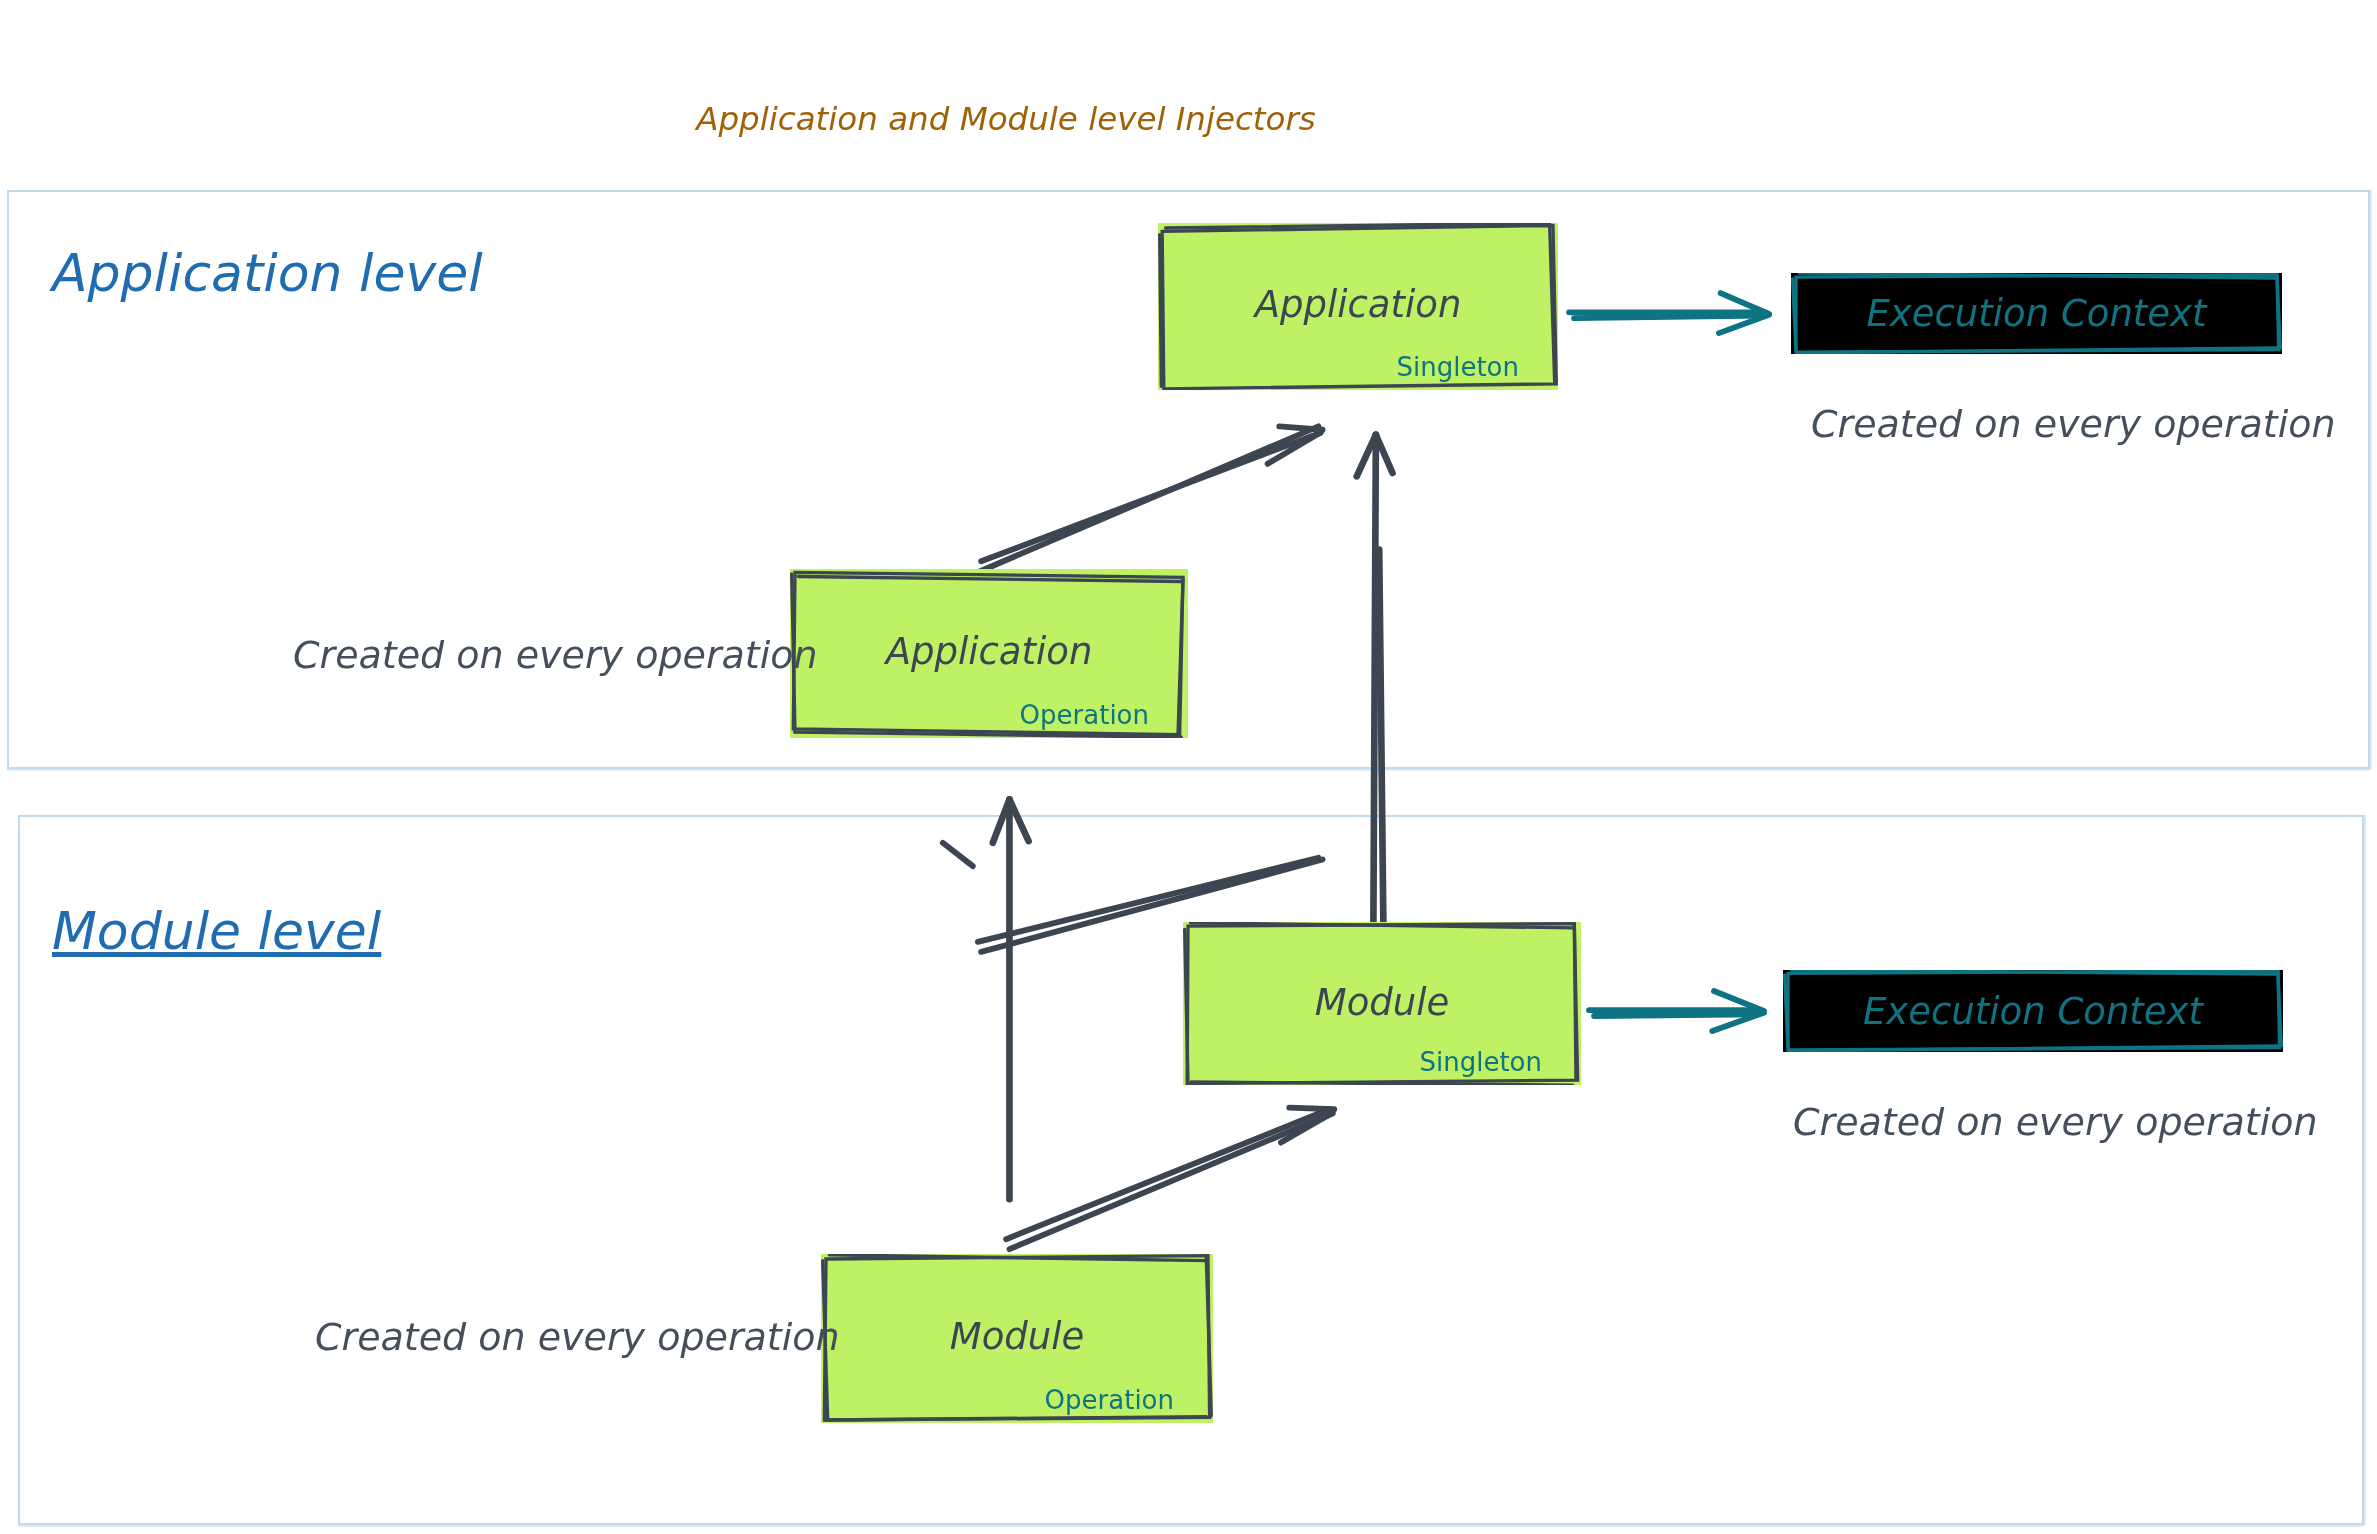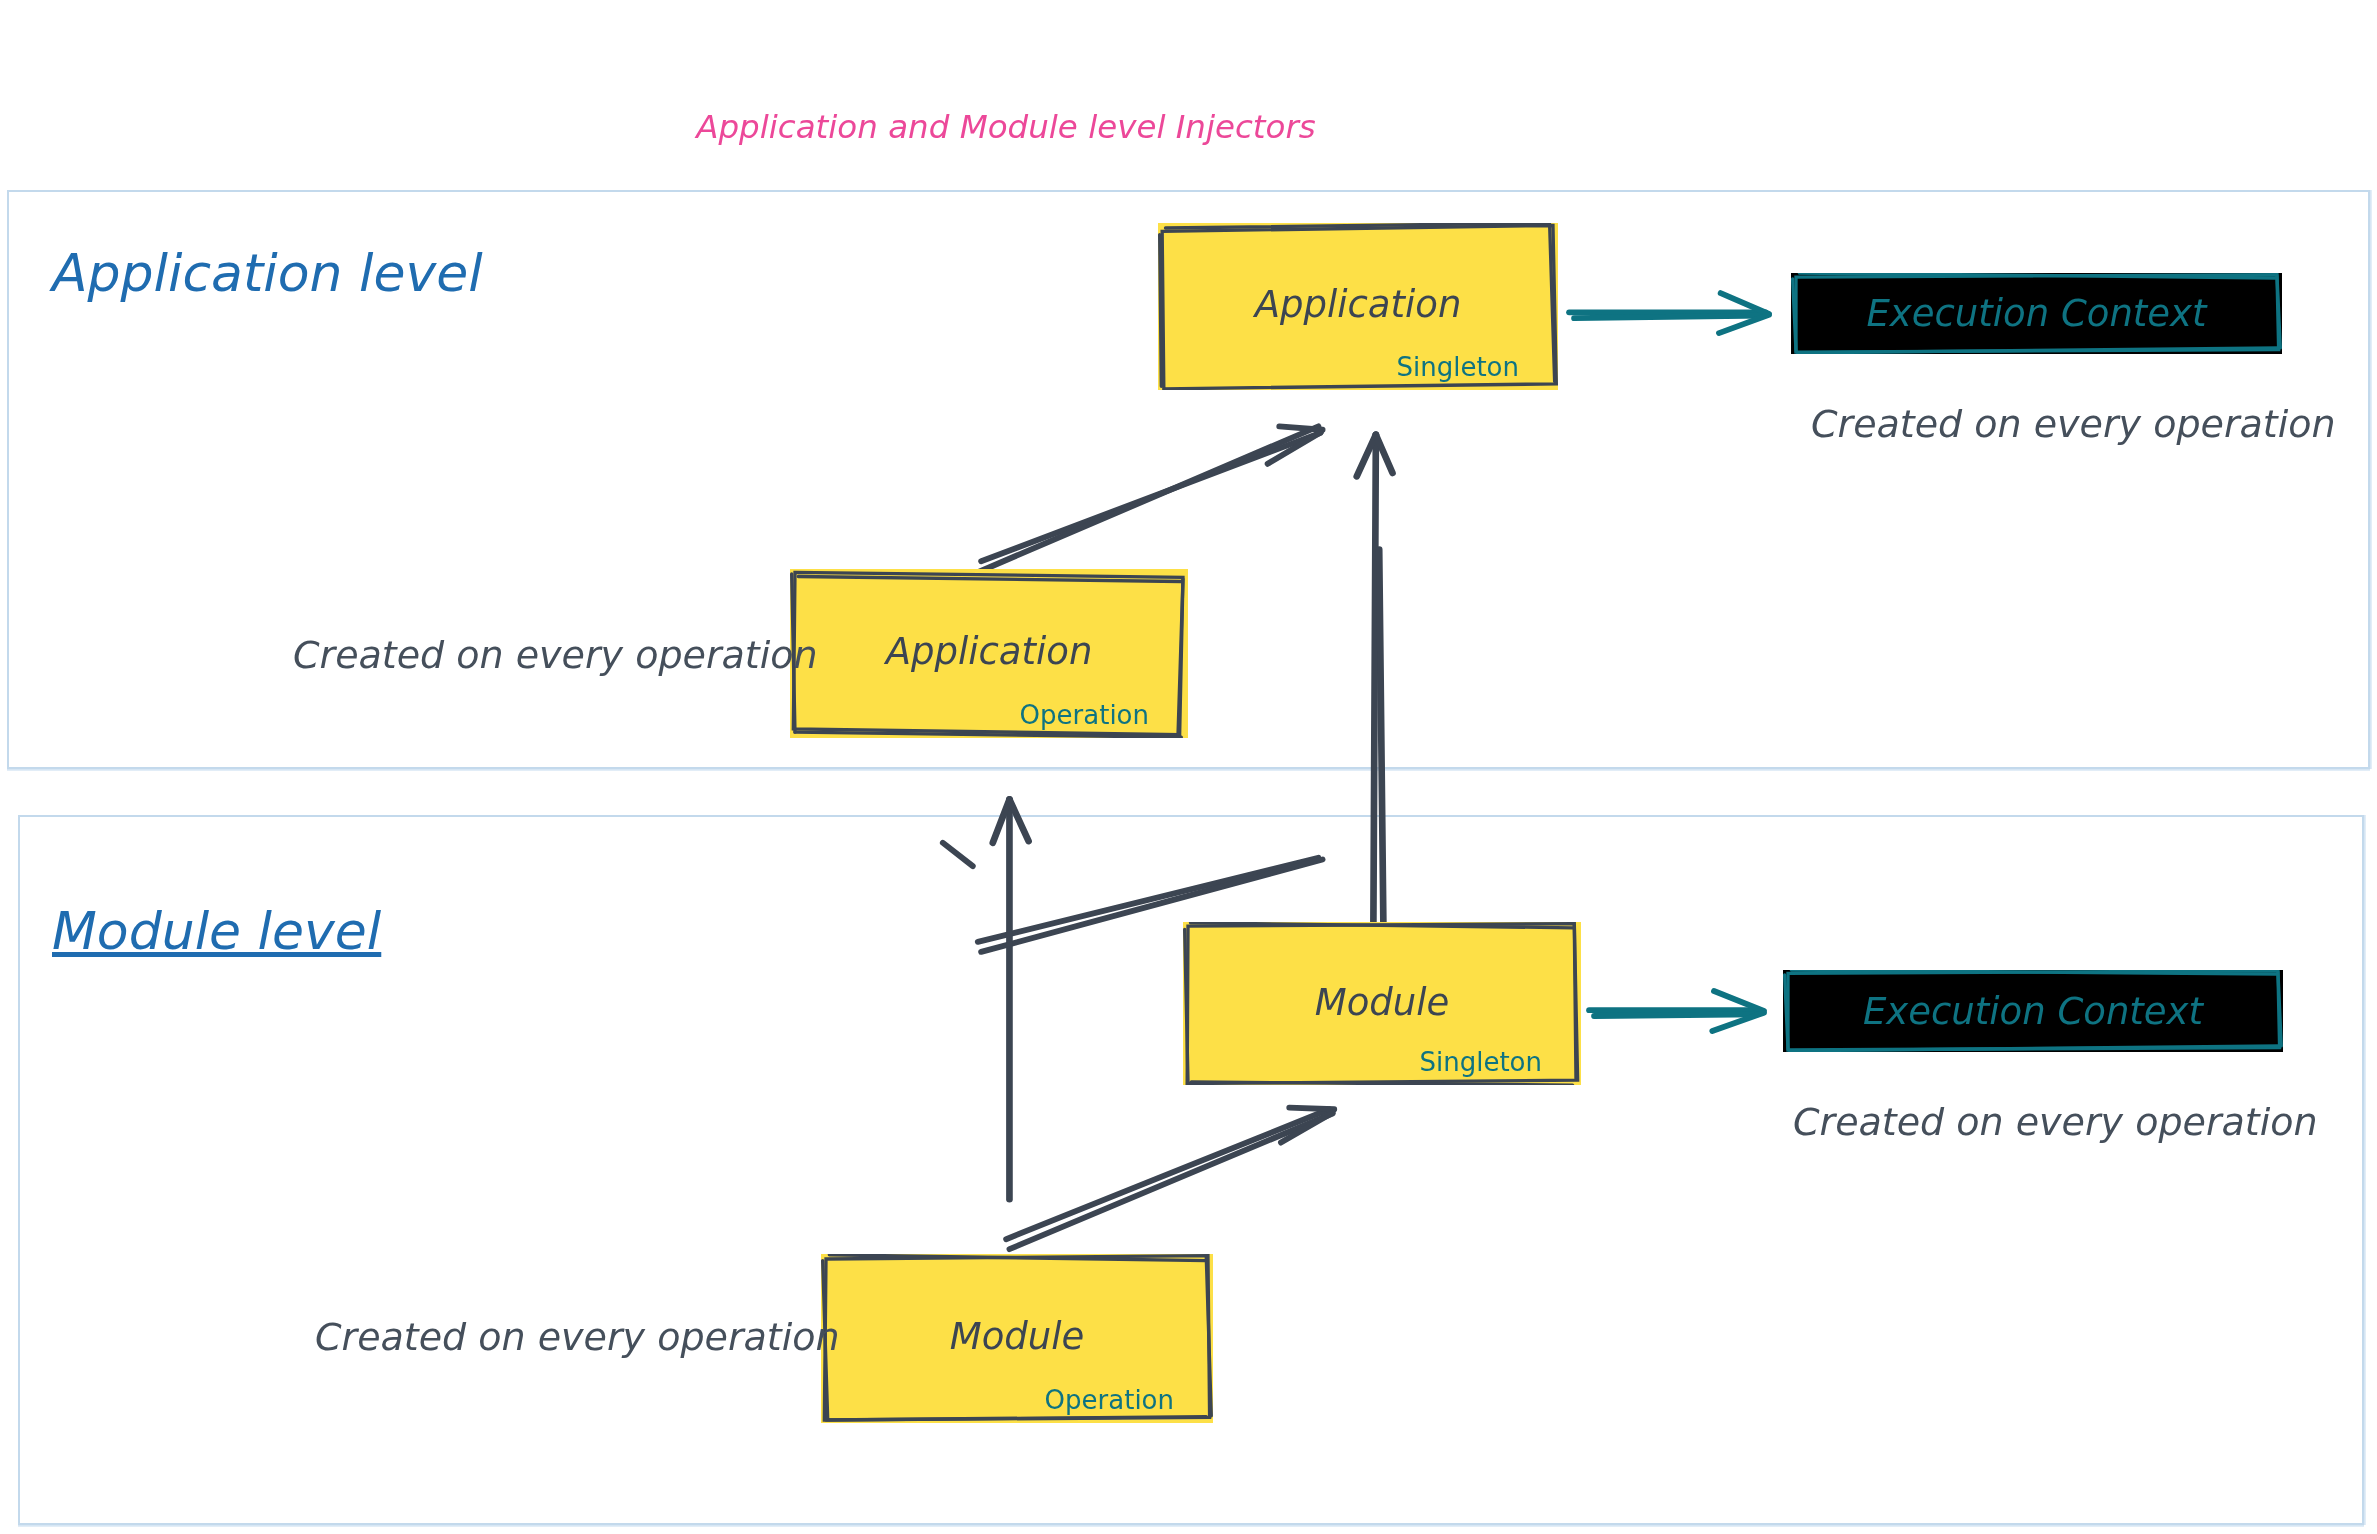--- a/index.html
+++ b/index.html
@@ -32,23 +32,22 @@
     letter-spacing: 0.8px;
     font-style: italic;
   }
   #subtitle {
     position: absolute;
     left: 0;
     top: 100px;
     width: 2012px;
     text-align: center;
     font-size: 32.5px;
-    color: #ec4899;
-    font-style: italic;
-    margin-top: 8px;
+    color: #a16207;
+    font-style: italic;
   }
   
   .level-box {
     position: absolute;
     border: 2.5px solid #c3d9ec;
     background: transparent;
     box-shadow: 0 1.7px 0 0 #d6e6f4, 1.7px 0 0 0 #d6e6f4;
   }
   #app-level-box { left: 6.7px;  top: 190px; width: 2359px; height: 575px; }
   #mod-level-box { left: 18.3px; top: 815px; width: 2342px; height: 706px; }
@@ -59,21 +58,21 @@
     color: #1f6cb0;
     font-style: italic;
     white-space: nowrap;
   }
   #app-level-label { left: 52px; top: 243px; }
   #mod-level-label { left: 52px; top: 901px; text-decoration: underline; }
 
   
   .node {
     position: absolute;
-    background: #fde047;
+    background: #bef264;
   }
   .node .sketch-frame {
     position: absolute;
     inset: 0;
     pointer-events: none;
   }
   .node .node-title {
     position: absolute;
     left: 0;
     right: 0;

